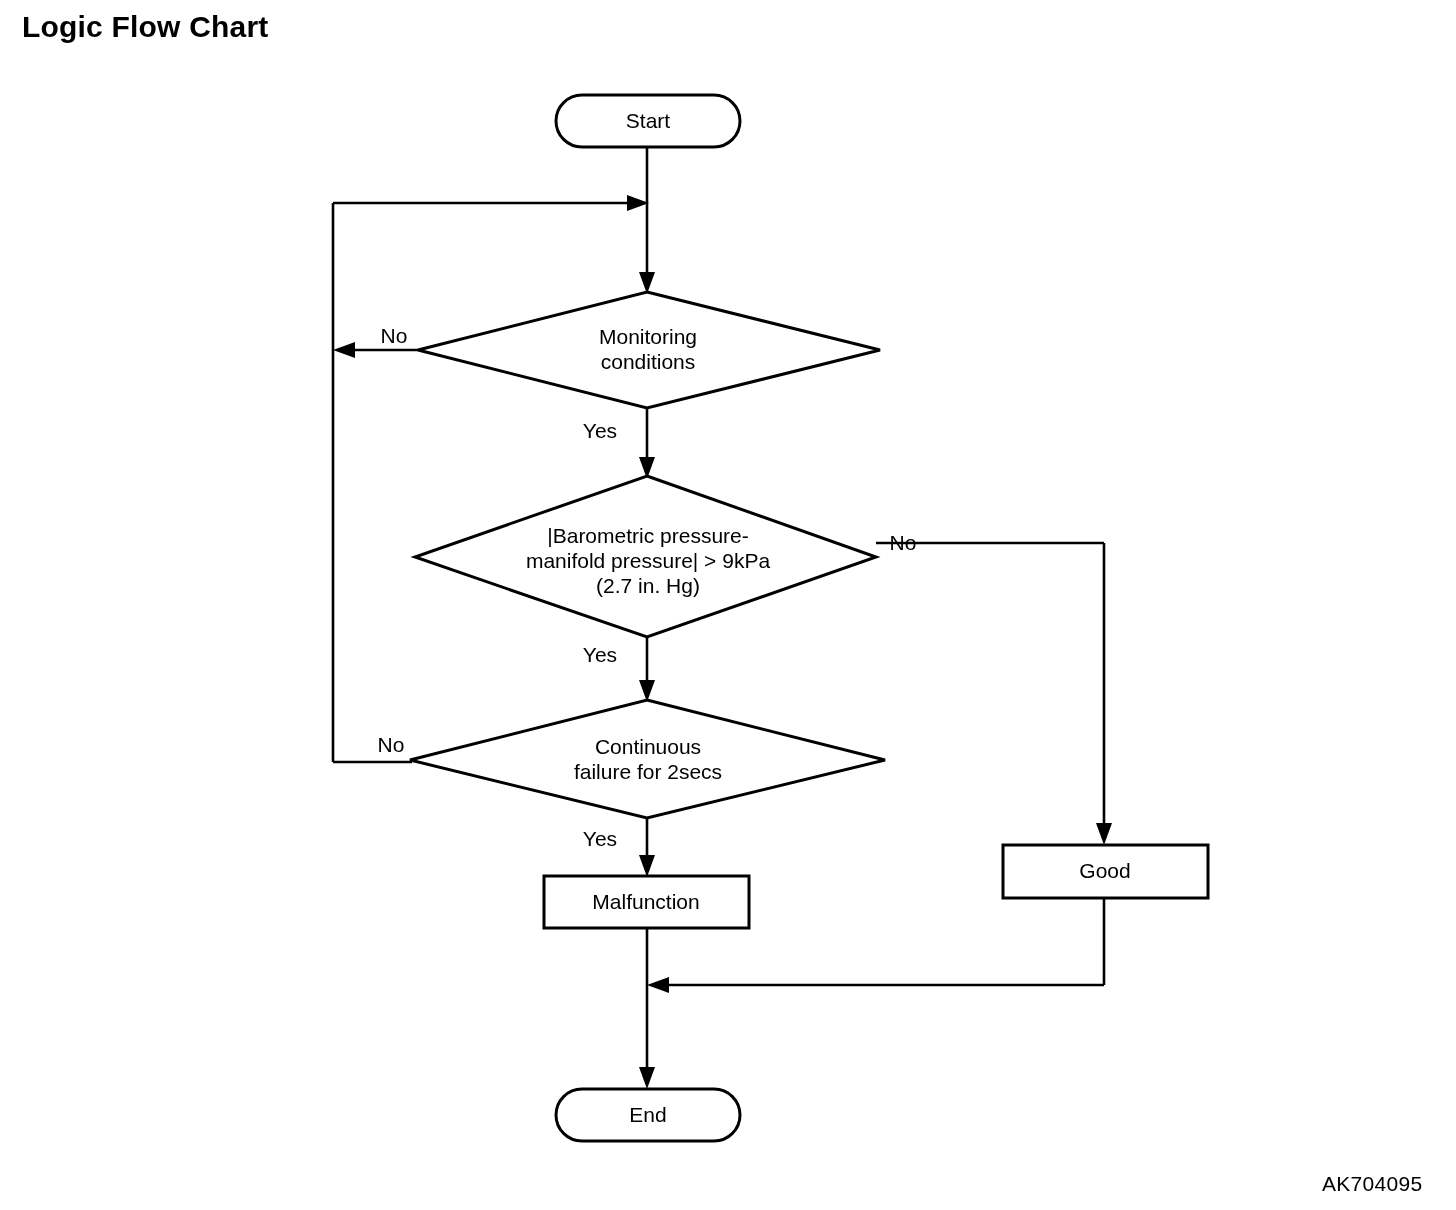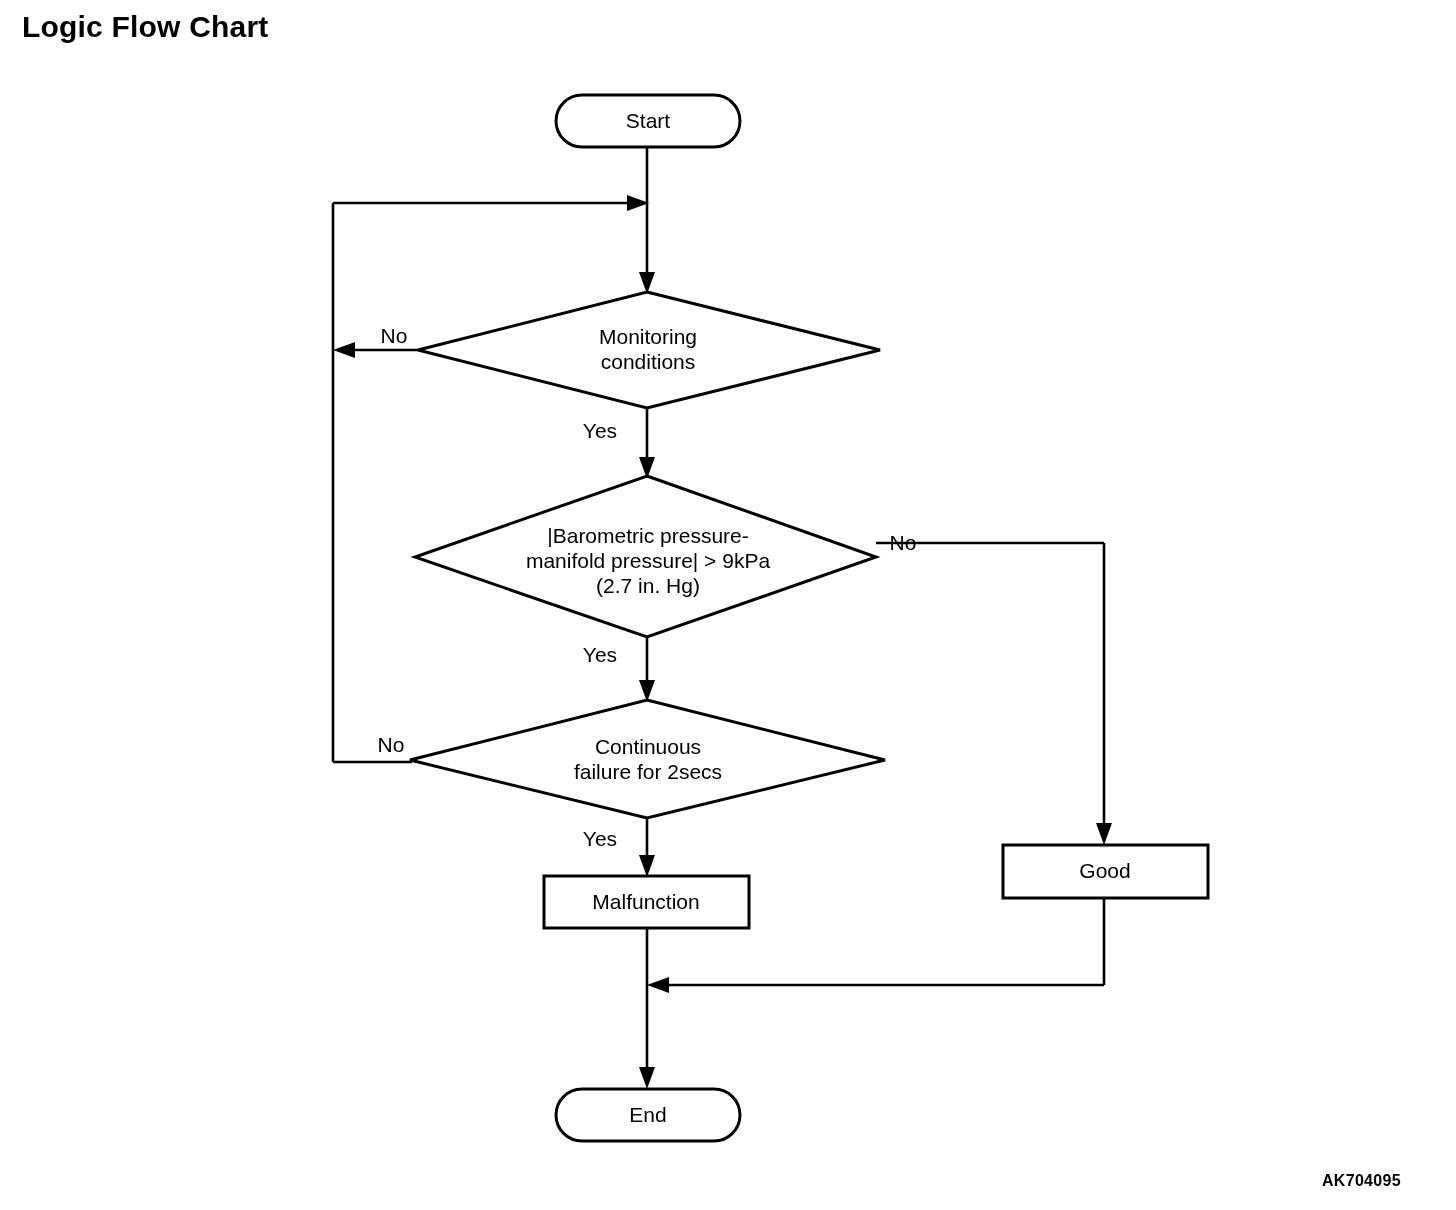--- a/index.html
+++ b/index.html
@@ -27,22 +27,22 @@
     top: 10px;
     font-size: 30px;
     font-weight: bold;
     letter-spacing: 0.2px;
     white-space: nowrap;
   }
   #figure-code {
     position: absolute;
     left: 1322px;
     top: 1172px;
-    font-size: 16px;
-    font-weight: bold;
+    font-size: 21px;
+    font-weight: normal;
     letter-spacing: 0.3px;
     white-space: nowrap;
   }
   svg#flow {
     position: absolute;
     left: 0;
     top: 0;
     width: 1456px;
     height: 1210px;
   }

